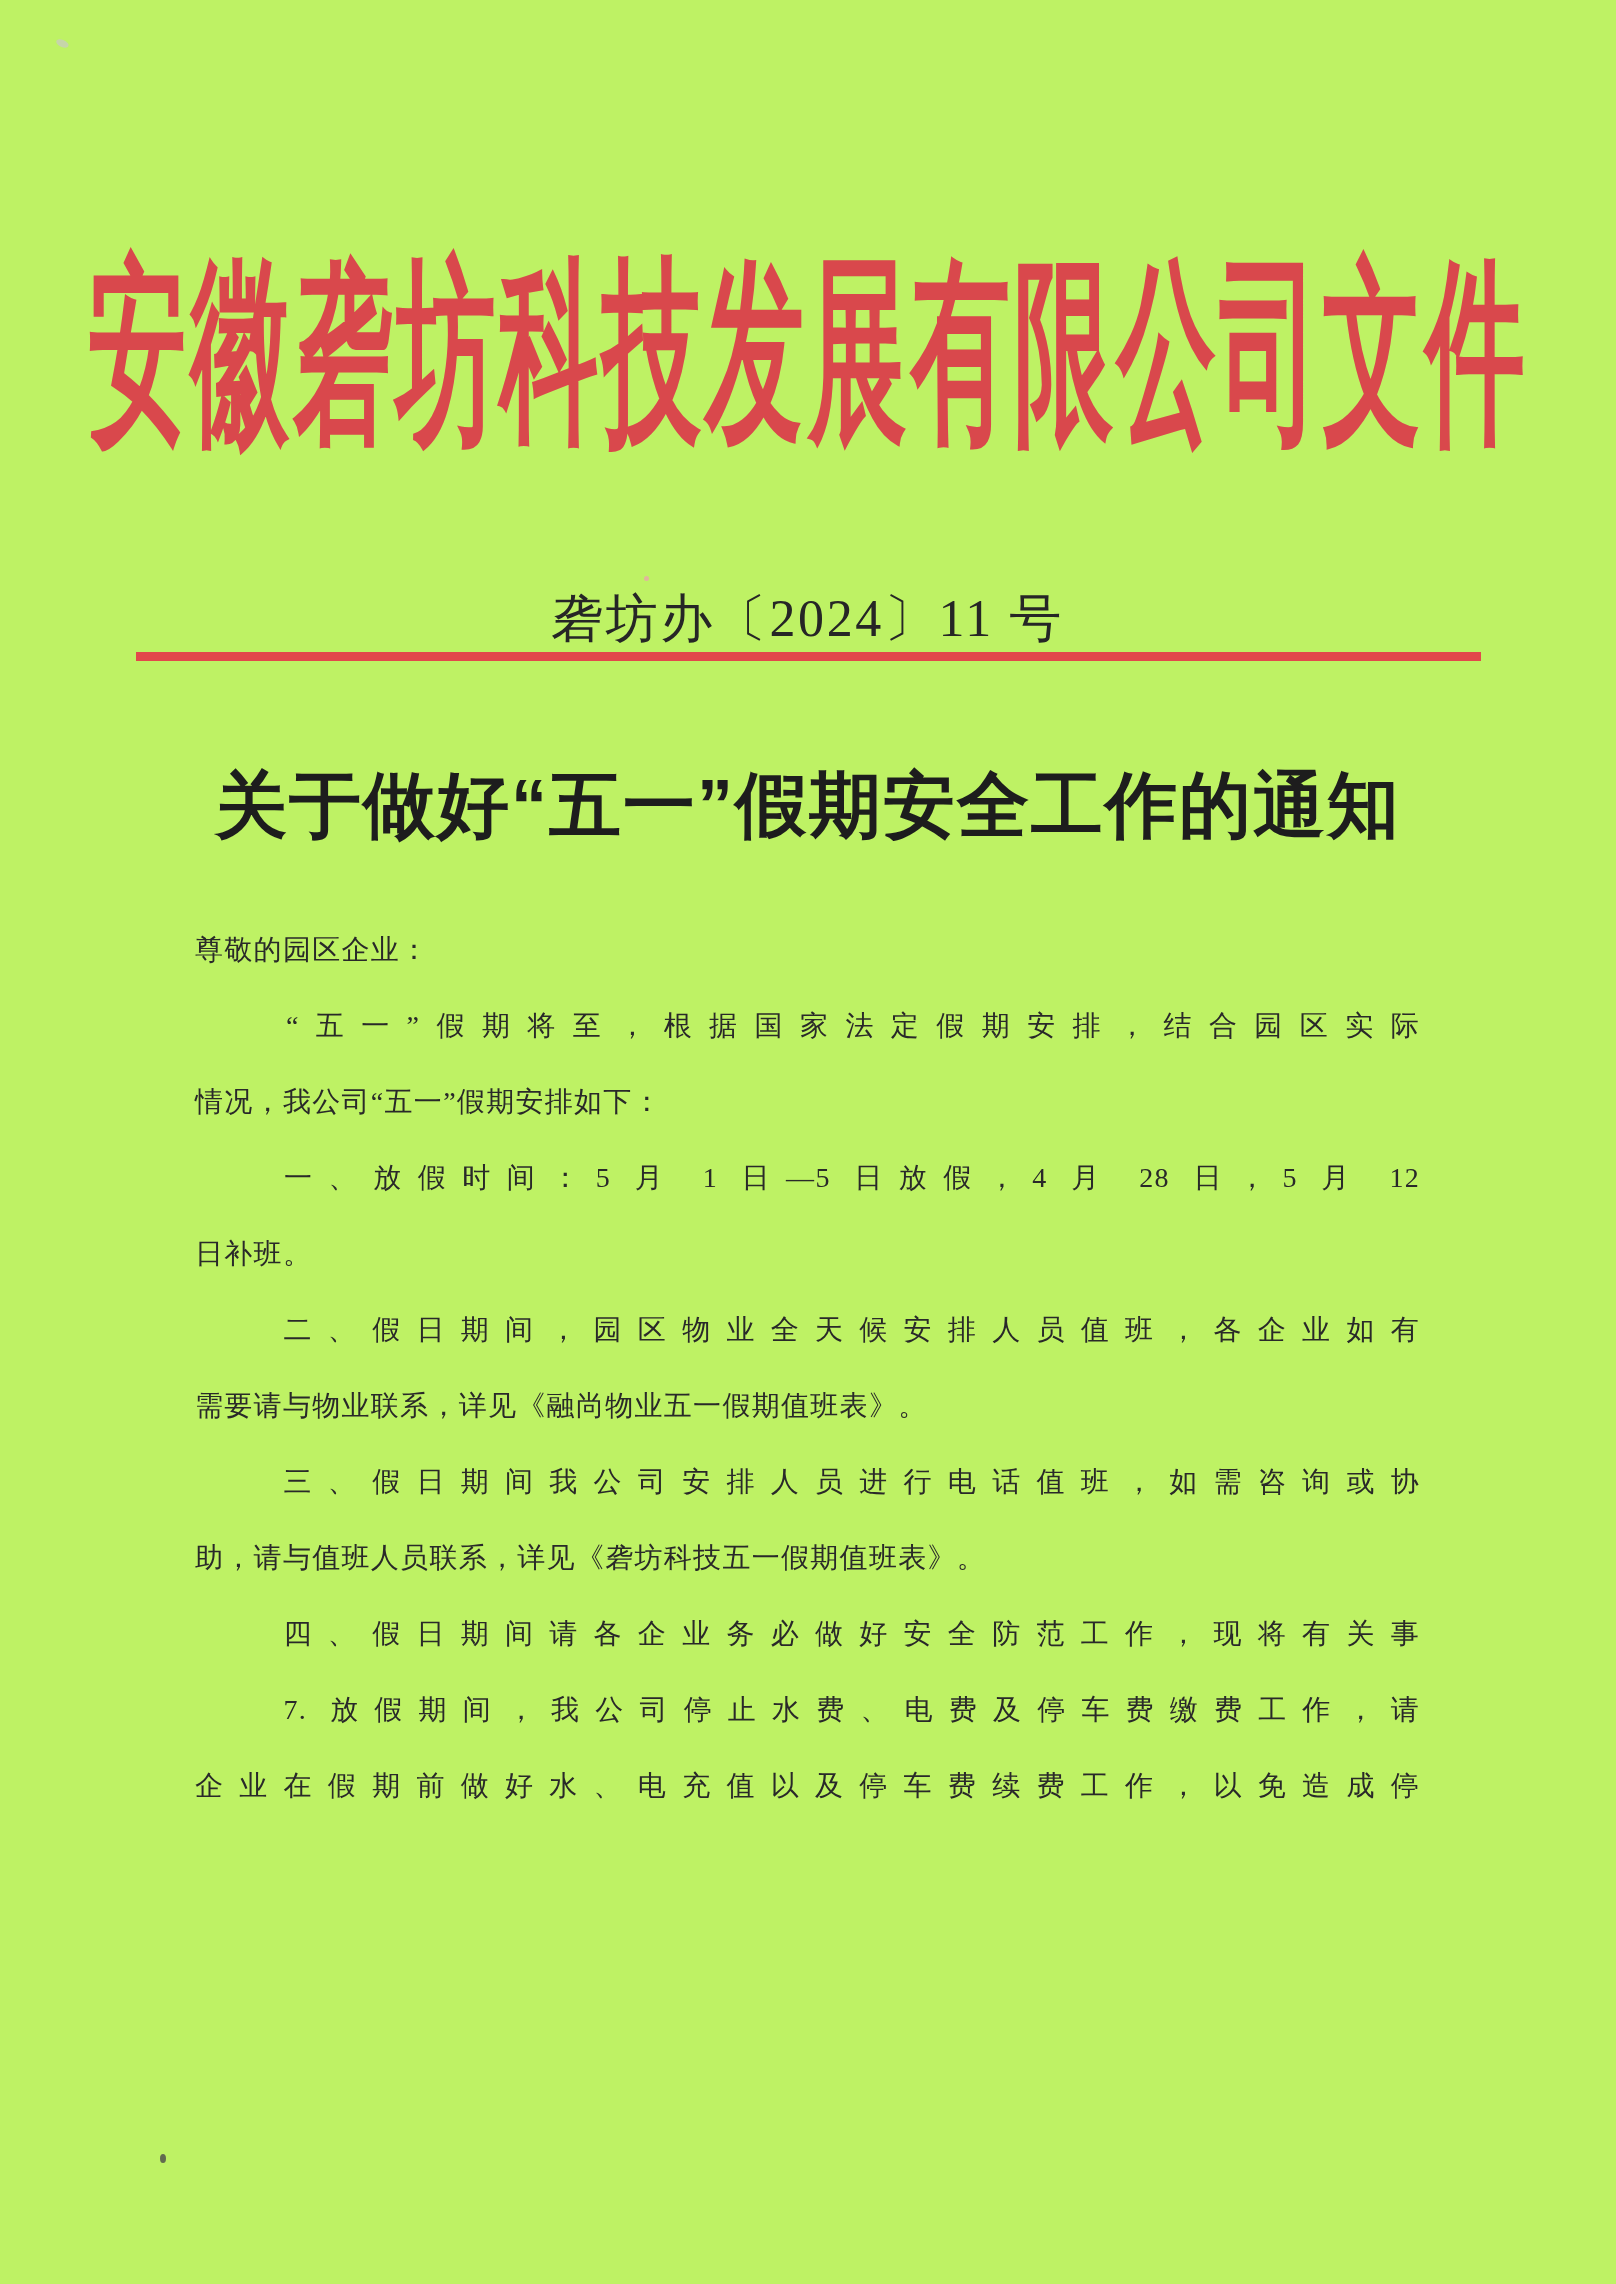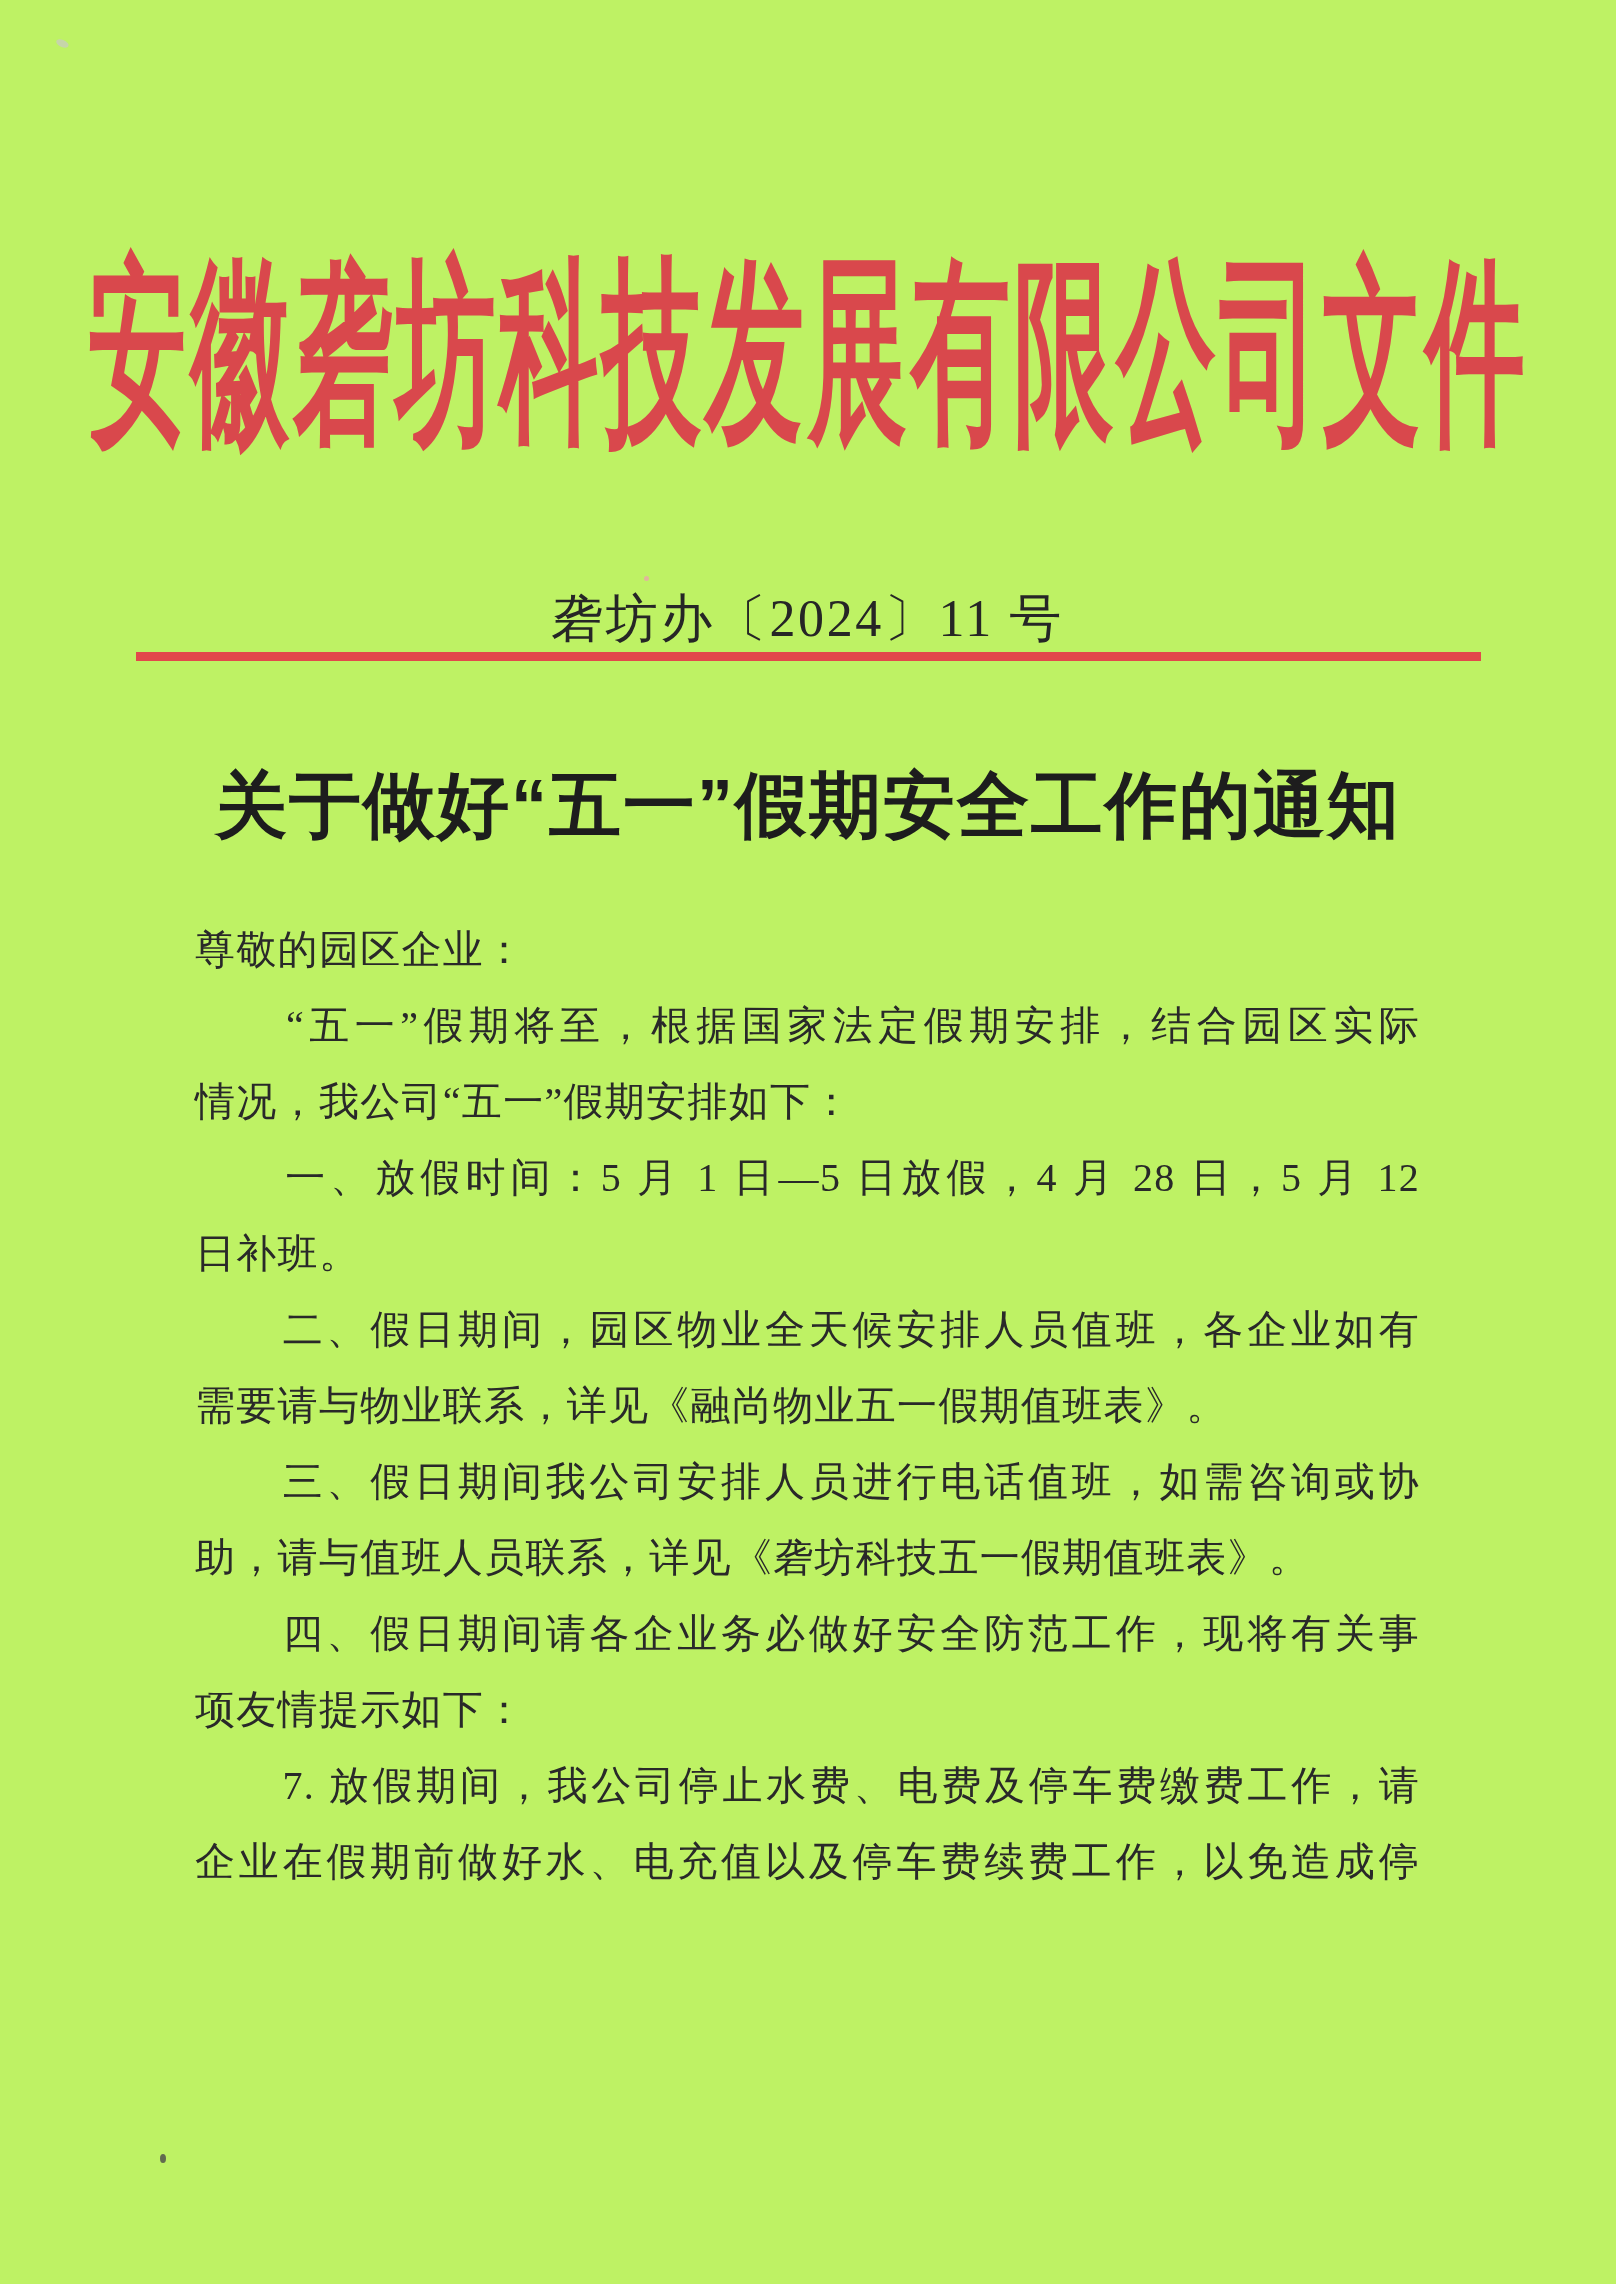--- a/index.html
+++ b/index.html
@@ -68,21 +68,21 @@
     letter-spacing: 2px;
     color: #1d1d1d;
   }
   
   .body-text {
     position: absolute;
     top: 912px;
     left: 195px;
     width: 1225px;
     font-family: "Liberation Serif", "DejaVu Serif", serif;
-    font-size: 40px;
+    font-size: 28px;
     color: #292929;
     letter-spacing: 1.3px;
   }
   .ln {
     height: 76px;
     line-height: 76px;
     white-space: nowrap;
     text-align: left;
   }
   .ln.jf {
@@ -144,19 +144,18 @@
     <div class="ln">尊敬的园区企业：</div>
     <div class="ln jf">　　“五一”假期将至，根据国家法定假期安排，结合园区实际</div>
     <div class="ln">情况，我公司“五一”假期安排如下：</div>
     <div class="ln jf">　　一、放假时间：5 月 1 日—5 日放假，4 月 28 日，5 月 12</div>
     <div class="ln">日补班。</div>
     <div class="ln jf">　　二、假日期间，园区物业全天候安排人员值班，各企业如有</div>
     <div class="ln">需要请与物业联系，详见《融尚物业五一假期值班表》。</div>
     <div class="ln jf">　　三、假日期间我公司安排人员进行电话值班，如需咨询或协</div>
     <div class="ln">助，请与值班人员联系，详见《砻坊科技五一假期值班表》。</div>
     <div class="ln jf">　　四、假日期间请各企业务必做好安全防范工作，现将有关事</div>
-    <div class="ln">项友情提示如下：</div>
     <div class="ln jf">　　7. 放假期间，我公司停止水费、电费及停车费缴费工作，请</div>
     <div class="ln jf">企业在假期前做好水、电充值以及停车费续费工作，以免造成停</div>
   </div>
 
 </div>
 
 
 </body></html>

